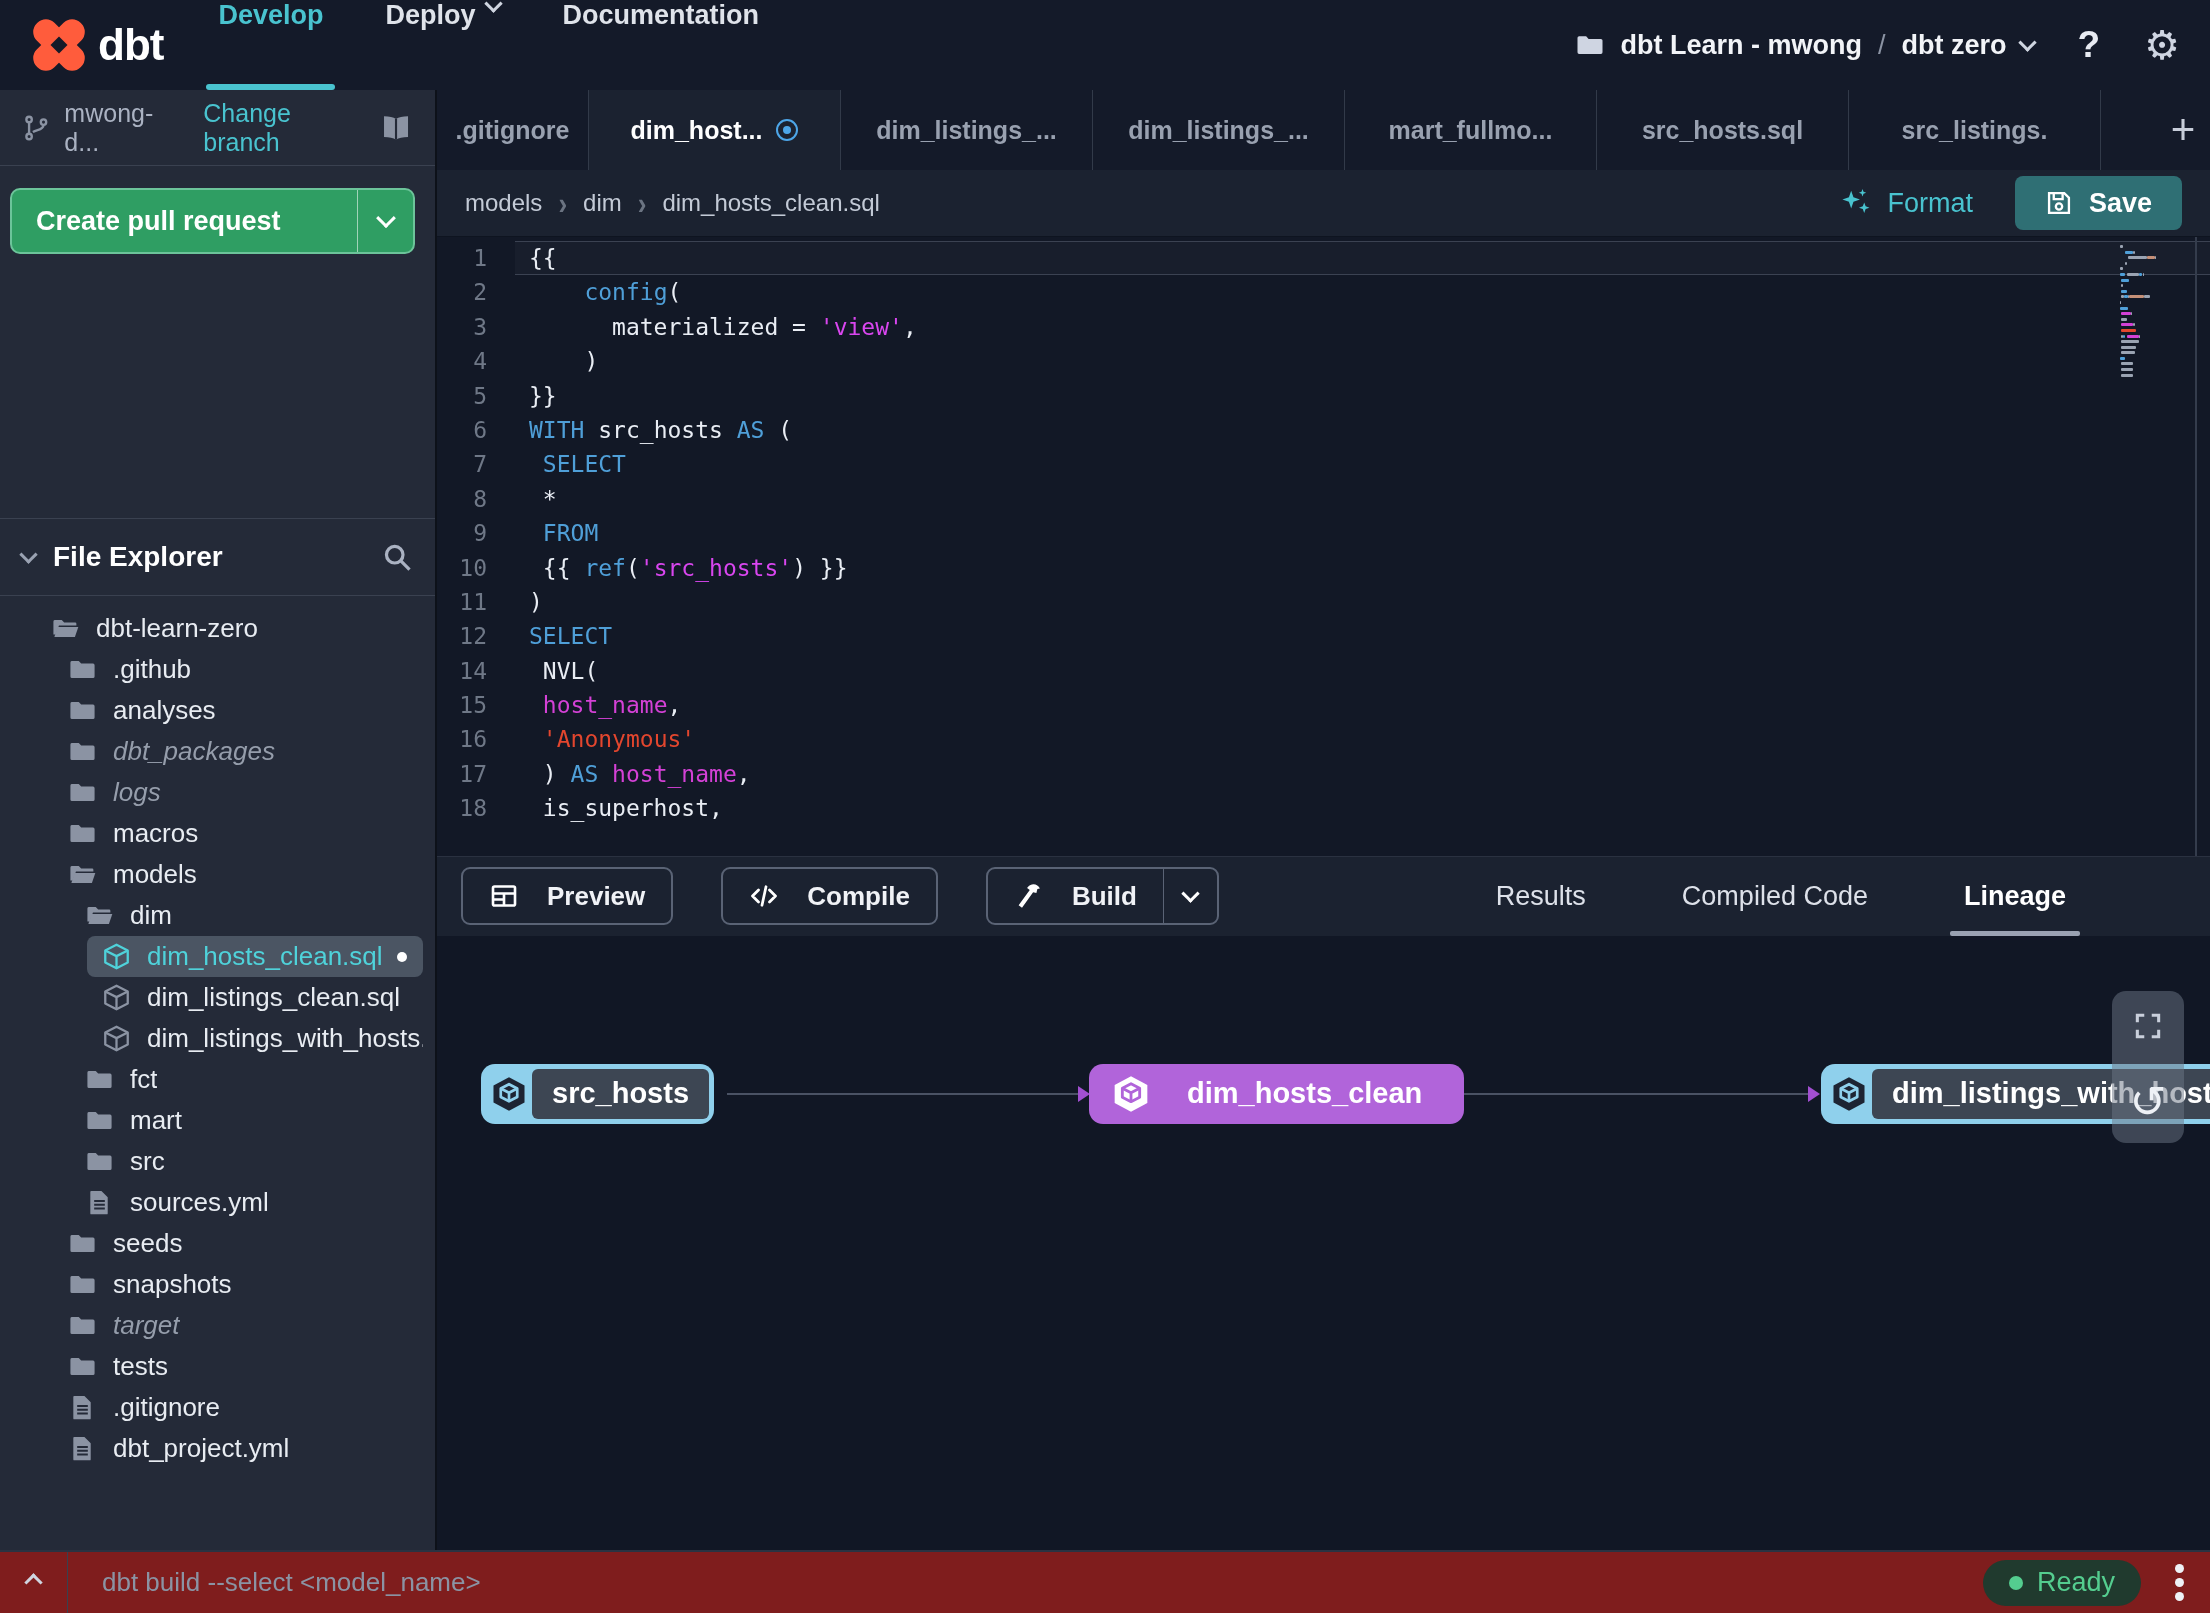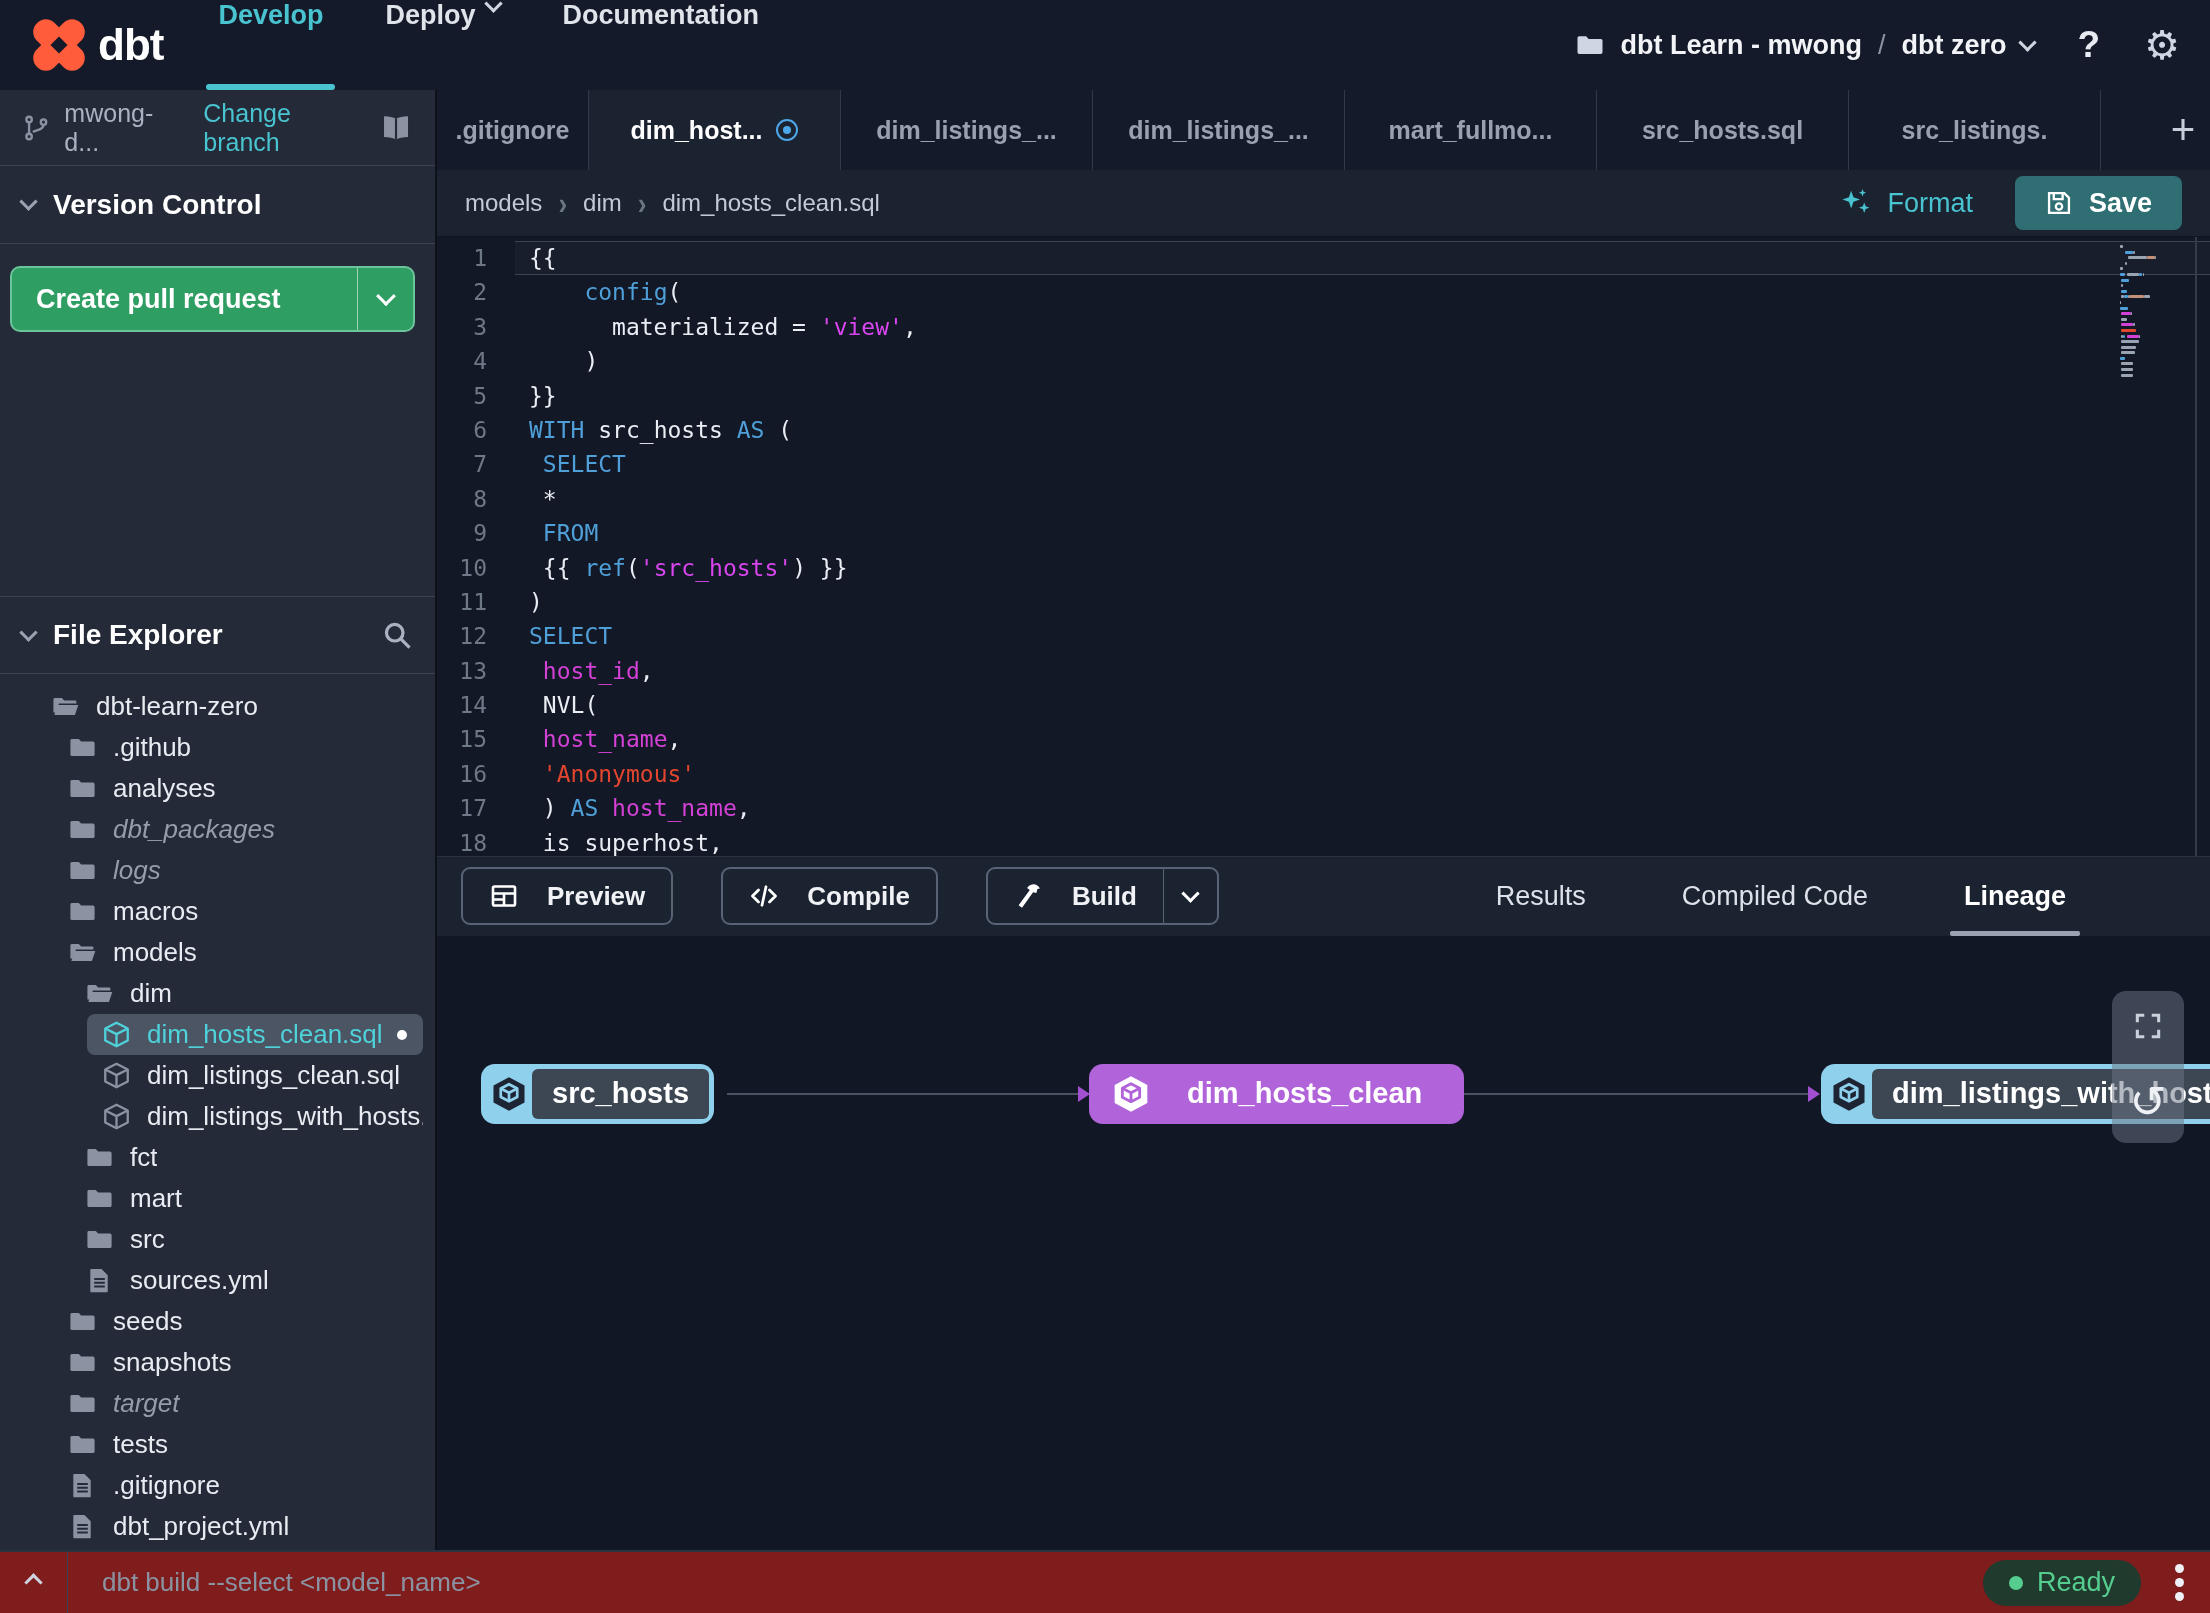--- a/index.html
+++ b/index.html
@@ -182,24 +182,20 @@
               <circle cx="18.2" cy="7" r="2.3"></circle>
               <path d="M6 7.3v9.4M18.2 9.5c-.3 4.2-5.4 3.6-9 5.8"></path>
             </svg></span>
         <span class="branch-name">mwong-d...</span>
         <span class="change-branch">Change branch</span>
         <span class="icon book-icon" id="book-icon"><svg viewBox="0 0 24 24" width="100%" height="100%">
               <path d="M12 5.2C10 3.8 7 3.2 3 3.2v15.6c4 0 7 .6 9 2 2-1.4 5-2 9-2V3.2c-4 0-7 .6-9 2z" fill="#8b93a3"></path>
               <path d="M12 5.2v15.6" stroke="#242a38" stroke-width="1.6"></path>
             </svg></span>
       </div>
-      <div class="section-header vc-section">
-        <span class="chev chev-down"></span>
-        <span class="section-title">Version Control</span>
-      </div>
       <div class="pr-wrap">
         <div class="pr-button">
           <span class="pr-main">Create pull request</span>
           <span class="pr-split">
               <span class="chev chev-down"></span>
             </span>
         </div>
       </div>
       <div class="sb-spacer"></div>
       <div class="section-header fe-header">
@@ -448,24 +444,20 @@
               <span class="ln">10</span>
               <span class="lc"><span class="tok-p"> {{ </span><span class="tok-k">ref</span><span class="tok-p">(</span><span class="tok-s">'src_hosts'</span><span class="tok-p">) }}</span></span>
             </div>
             <div class="code-line">
               <span class="ln">11</span>
               <span class="lc"><span class="tok-p">)</span></span>
             </div>
             <div class="code-line">
               <span class="ln">12</span>
               <span class="lc"><span class="tok-k">SELECT</span></span>
-            </div>
-            <div class="code-line">
-              <span class="ln">13</span>
-              <span class="lc"><span class="tok-p"> </span><span class="tok-i">host_id</span><span class="tok-p">,</span></span>
             </div>
             <div class="code-line">
               <span class="ln">14</span>
               <span class="lc"><span class="tok-p"> NVL(</span></span>
             </div>
             <div class="code-line">
               <span class="ln">15</span>
               <span class="lc"><span class="tok-p"> </span><span class="tok-i">host_name</span><span class="tok-p">,</span></span>
             </div>
             <div class="code-line">

